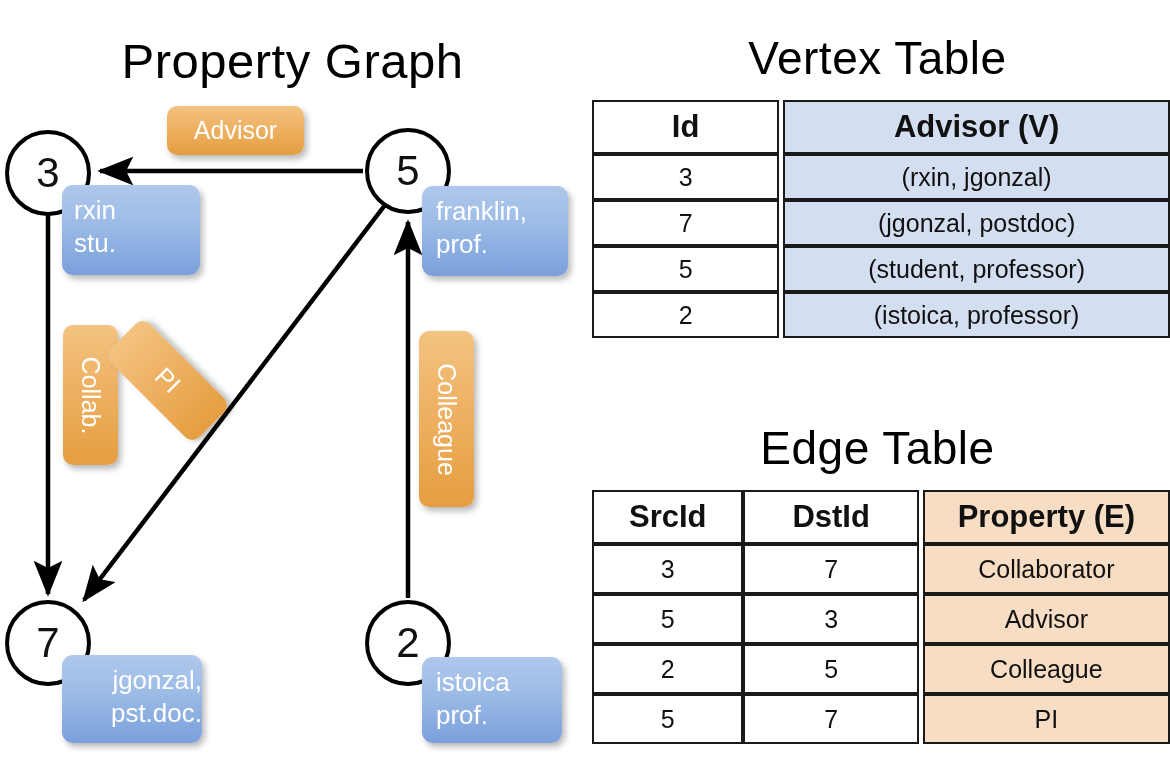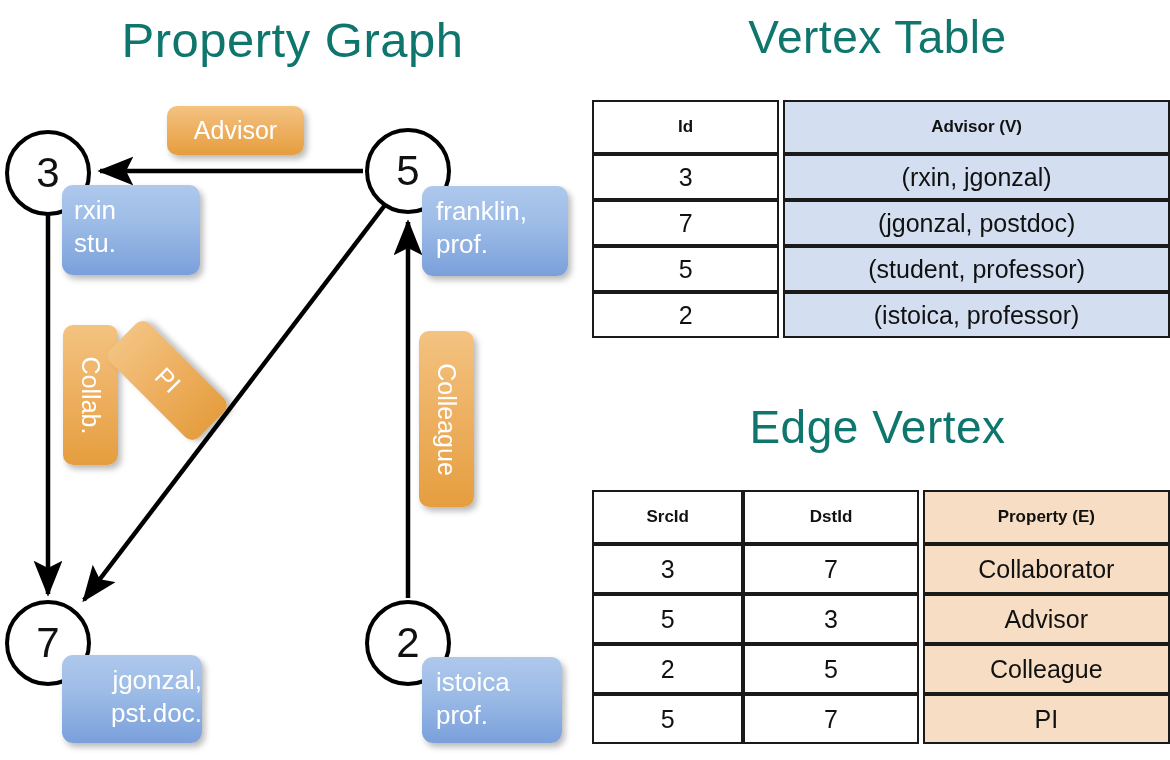--- a/index.html
+++ b/index.html
@@ -14,23 +14,24 @@
     overflow: hidden;
     font-family: "Liberation Sans", sans-serif;
     color: #000;
   }
 
   
   .title {
     position: absolute;
     font-family: "Liberation Sans", sans-serif;
     font-weight: 300;
-    color: #0f766e;
+    color: #000000;
     letter-spacing: 0.5px;
     white-space: nowrap;
+    margin-top: 21px;
   }
   #title-property-graph { left: 0; top: 12px; width: 585px; text-align: center; font-size: 49px; }
   #title-vertex-table   { left: 585px; top: 10px; width: 585px; text-align: center; font-size: 46px; }
   #title-edge-table     { left: 585px; top: 400px; width: 585px; text-align: center; font-size: 46px; }
 
   
   #graph-panel {
     position: absolute;
     left: 0; top: 0;
     width: 585px; height: 760px;
@@ -116,21 +117,21 @@
   .tbl td, .tbl th {
     border: 2px solid #1a1a1a;
     padding: 0;
     text-align: center;
     font-family: "Liberation Sans", sans-serif;
     font-weight: 300;
     font-size: 25px;
     color: #111;
     background: #ffffff;
   }
-  .tbl th { font-weight: bold; font-size: 17px; }
+  .tbl th { font-weight: bold; font-size: 31px; }
   .gap-col {
     border: none !important;
     background: transparent !important;
     width: 4px;
     padding: 0 !important;
   }
   .blue-cell  { background: #d3dff1 !important; }
   .orange-cell{ background: #f7ddc3 !important; }
 
   
@@ -146,21 +147,21 @@
   #edge-table .col-dst  { width: 172px; }
   #edge-table .col-prop { width: 244px; }
   #edge-table tr { height: 50px; }
   #edge-table tr.hdr { height: 54px; }
 </style>
 </head>
 <body>
 
 <div class="title" id="title-property-graph">Property Graph</div>
 <div class="title" id="title-vertex-table">Vertex Table</div>
-<div class="title" id="title-edge-table">Edge Vertex</div>
+<div class="title" id="title-edge-table">Edge Table</div>
 
 <div id="graph-panel">
 
   <svg id="graph-edges" viewBox="0 0 585 760" xmlns="http://www.w3.org/2000/svg">
     <defs>
       <marker id="arrowhead" markerWidth="9" markerHeight="9" refX="7.4" refY="3.2" orient="auto" markerUnits="strokeWidth">
         <path d="M0,0 L8,3.2 L0,6.4 L1.6,3.2 z" fill="#000"></path>
       </marker>
     </defs>
 

